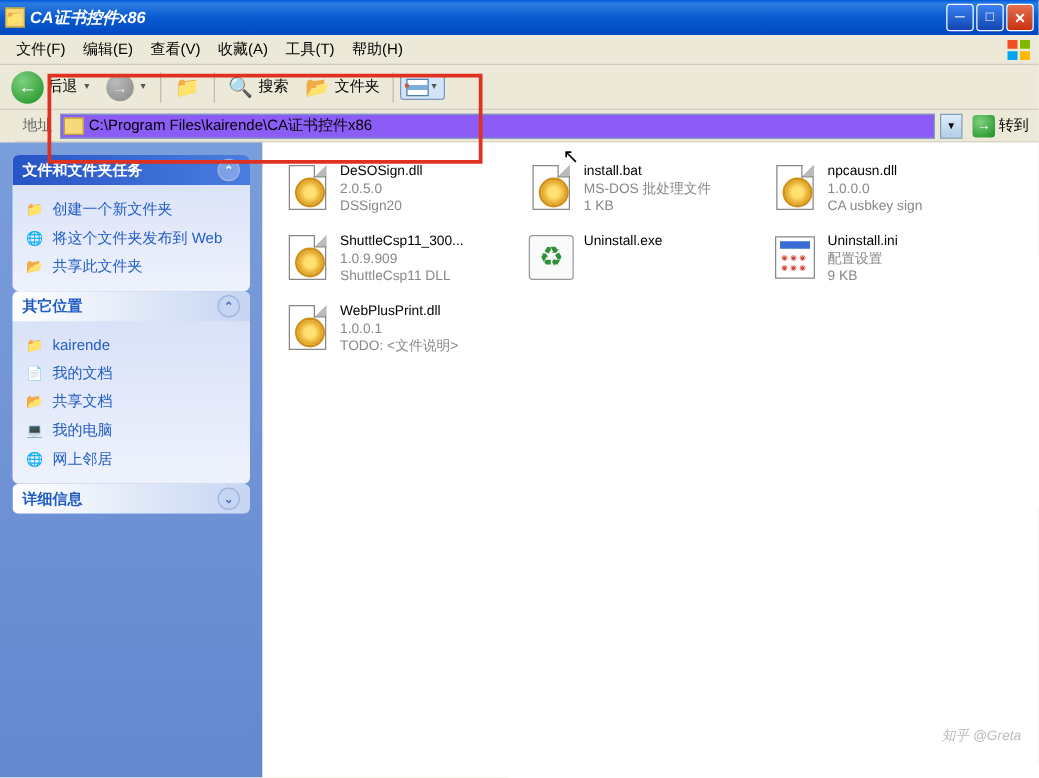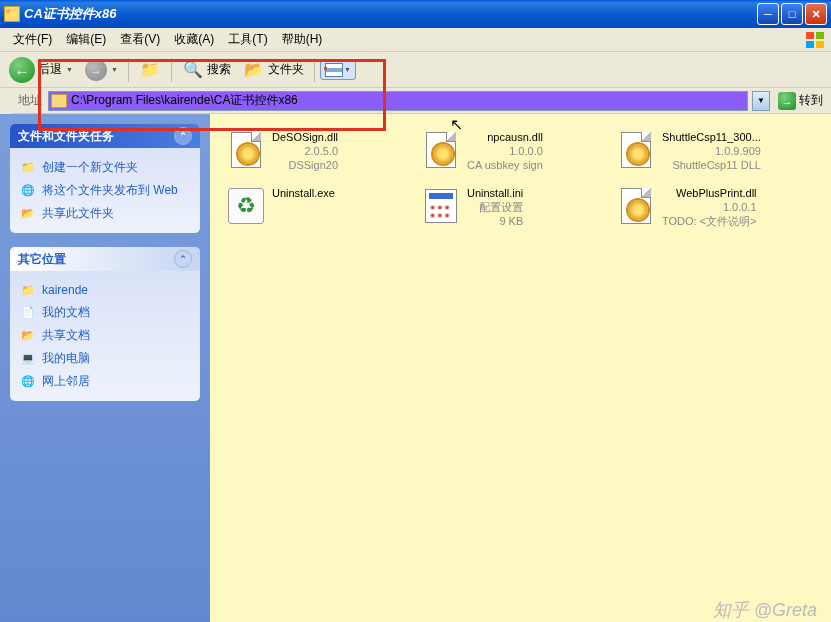--- a/index.html
+++ b/index.html
@@ -35,51 +35,51 @@
 .addr-label { padding: 0 2px; color: #666; }
 .addr-input { flex: 1; height: 20px; background: #8b5cf6; border: 1px solid #7f9db9; display: flex; align-items: center; padding: 0 2px; gap: 4px; }
 .addr-folder { width: 16px; height: 14px; background: #f5d97a; border: 1px solid #c0a030; }
 .addr-dd { width: 18px; height: 20px; background: linear-gradient(to bottom, #dfeefb, #b0cde8); border: 1px solid #7f9db9; display: flex; align-items: center; justify-content: center; font-size: 8px; }
 .go-btn { display: flex; align-items: center; gap: 3px; padding: 2px 4px; }
 .go-arrow { width: 18px; height: 18px; background: radial-gradient(circle at 35% 30%, #7ed080, #1a9020); border-radius: 3px; display: flex; align-items: center; justify-content: center; color: white; font-size: 11px; }
 
 .body-area { display: flex; height: calc(622px - 28px - 24px - 36px - 26px); }
 
 .sidebar { width: 210px; background: linear-gradient(to bottom, #7a9edb 0%, #6488cf 100%); padding: 10px; overflow-y: auto; }
-.side-panel { background: linear-gradient(to bottom, #d6dff7, #eef2fc); border-radius: 5px; margin-bottom: 14px; overflow: hidden; }
+.side-panel { background: linear-gradient(to bottom, #d6dff7, #eef2fc); border-radius: 5px; overflow: hidden; }
 .side-header { height: 24px; background: linear-gradient(to right, #fff, #c6d5f2); padding: 0 8px; display: flex; align-items: center; color: #215dc6; font-weight: bold; font-size: 12px; }
 .side-header.dark { background: linear-gradient(to right, #2754c6, #4a7de0); color: white; }
 .side-collapse { margin-left: auto; width: 18px; height: 18px; border-radius: 50%; background: #c6d5f2; border: 1px solid #a0b5dd; display: flex; align-items: center; justify-content: center; font-size: 9px; color: #4668bb; }
 .side-header.dark .side-collapse { background: rgba(255,255,255,0.3); color: white; }
 .side-body { padding: 8px 10px; }
 .side-link { display: flex; align-items: center; gap: 6px; padding: 3px 0; color: #215dc6; cursor: pointer; }
 .sl-ico { width: 16px; height: 16px; display: inline-flex; align-items: center; justify-content: center; border-radius: 2px; font-size: 11px; }
 
-.content { flex: 1; background: #fef9c3; padding: 12px; overflow: auto; position: relative; text-align: right; }
+.content { flex: 1; background: #ffffff; padding: 12px; overflow: auto; position: relative; }
 .file-grid { display: flex; flex-wrap: wrap; align-content: flex-start; }
 .file-item { width: 195px; display: flex; gap: 6px; padding: 4px; margin-bottom: 6px; align-items: flex-start; }
 .file-ico { width: 40px; height: 40px; flex-shrink: 0; display: flex; align-items: center; justify-content: center; position: relative; }
 .file-sheet { width: 30px; height: 36px; background: #fff; border: 1px solid #888; position: relative; }
 .file-sheet::before { content: ''; position: absolute; top: -1px; right: -1px; width: 9px; height: 9px; background: linear-gradient(135deg, #fff 0 49%, #bbb 50% 100%); border-left: 1px solid #888; border-bottom: 1px solid #888; }
 .gear { position: absolute; width: 20px; height: 20px; left: 12px; top: 14px; border-radius: 50%; background: radial-gradient(circle, #ffe070 30%, #e0a020 70%); box-shadow: 0 0 0 2px #d09018; }
 .ini-body { width: 32px; height: 34px; background: #fff; border: 1px solid #888; position: relative; }
 .ini-body::before { content: ''; position: absolute; left: 3px; top: 3px; right: 3px; height: 6px; background: #3a6cd6; }
 .ini-body::after { content: '◉◉◉\A◉◉◉'; white-space: pre; position: absolute; top: 13px; left: 4px; font-size: 6px; color: #d04030; letter-spacing: 2px; line-height: 8px; }
 .exe-box { width: 36px; height: 36px; background: #fafafa; border: 1px solid #999; border-radius: 3px; display: flex; align-items: center; justify-content: center; }
 .recycle { font-size: 22px; color: #309038; }
 .file-info { font-size: 11px; line-height: 14px; }
 .file-name { color: #000; }
 .file-meta { color: #888; }
 
 .red-box { position: absolute; border: 3px solid #e03020; pointer-events: none; z-index: 50; }
 .red-box.top { left: 38px; top: 59px; width: 348px; height: 72px; }
 
 .cursor { position: absolute; left: 450px; top: 115px; font-size: 16px; color: #000; z-index: 60; pointer-events: none; }
 
-.watermark { position: absolute; bottom: 0; right: 14px; color: #bbb; font-size: 18px; font-style: italic; z-index: 100; }
+.watermark { position: absolute; bottom: 26px; right: 14px; color: #bbb; font-size: 11px; font-style: italic; z-index: 100; }
 </style>
 </head>
 <body>
 
 <div class="titlebar">
   <span class="titlebar-icon">📁</span>
   <span class="titlebar-title">CA证书控件x86</span>
   <div class="title-btns">
     <div class="title-btn min">─</div>
     <div class="title-btn max">□</div>
@@ -191,20 +191,26 @@
     <span class="sl-ico">💻</span>
     <span>我的电脑</span>
           </div>
           <div class="side-link">
     <span class="sl-ico">🌐</span>
     <span>网上邻居</span>
           </div>
         </div>
     </div>
 
+    <div class="side-panel">
+      <div class="side-header">
+        <span>详细信息</span>
+        <span class="side-collapse">⌄</span>
+      </div>
+    </div>
 
   </div>
 
   <div class="content">
     <div class="file-grid" id="file-grid">
   <div class="file-item">
     <div class="file-ico">
             <div class="file-sheet"></div>
             <div class="gear"></div>
           </div>
@@ -213,20 +219,31 @@
       <div class="file-meta">2.0.5.0</div>
       <div class="file-meta">DSSign20</div>
     </div>
   </div>
   <div class="file-item">
     <div class="file-ico">
             <div class="file-sheet"></div>
             <div class="gear"></div>
           </div>
     <div class="file-info">
+      <div class="file-name">install.bat</div>
+      <div class="file-meta">MS-DOS 批处理文件</div>
+      <div class="file-meta">1 KB</div>
+    </div>
+  </div>
+  <div class="file-item">
+    <div class="file-ico">
+            <div class="file-sheet"></div>
+            <div class="gear"></div>
+          </div>
+    <div class="file-info">
       <div class="file-name">npcausn.dll</div>
       <div class="file-meta">1.0.0.0</div>
       <div class="file-meta">CA usbkey sign</div>
     </div>
   </div>
   <div class="file-item">
     <div class="file-ico">
             <div class="file-sheet"></div>
             <div class="gear"></div>
           </div>

